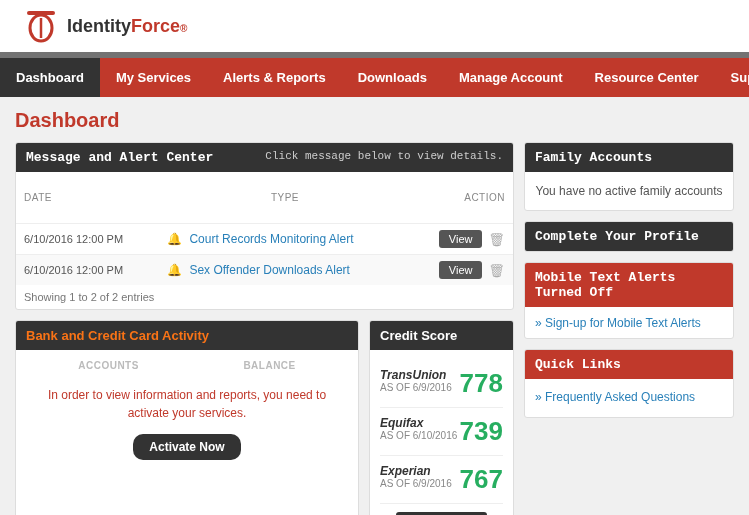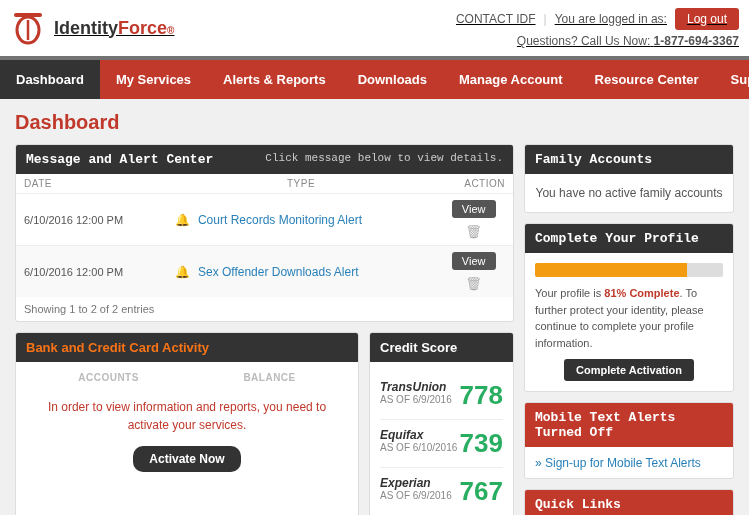--- a/index.html
+++ b/index.html
@@ -1,19 +1,19 @@
 <!DOCTYPE html>
 <html><head>
   <meta charset="utf-8">
   <style>
     * { margin: 0; padding: 0; box-sizing: border-box; }
     body { font-family: Arial, Helvetica, sans-serif; font-size: 13px; background: #f0f0f0; width: 749px; }
 
     
-    .header { background: #fff; padding: 8px 10px; display: flex; align-items: center; justify-content: space-between; border-bottom: 4px solid #737373; text-decoration: underline; }
+    .header { background: #fff; padding: 8px 23px; display: flex; align-items: center; justify-content: space-between; border-bottom: 6px solid #737373; }
     .logo-area { display: flex; align-items: center; gap: 8px; }
     .logo-icon { width: 36px; height: 36px; }
     .header-right { text-align: right; font-size: 12px; color: #555; }
     .header-right .top-line { display: flex; align-items: center; gap: 8px; justify-content: flex-end; margin-bottom: 4px; }
     .logout-btn { background: #c0392b; color: #fff; border: none; padding: 4px 12px; border-radius: 3px; cursor: pointer; font-size: 12px; }
 
     
     .nav { background: #c0392b; display: flex; }
     .nav-item { color: #fff; padding: 12px 16px; cursor: pointer; font-size: 13px; font-weight: bold; white-space: nowrap; }
     .nav-item.active { background: #333; }
@@ -26,27 +26,27 @@
     .main-layout { display: flex; gap: 10px; }
     .left-col { flex: 1; display: flex; flex-direction: column; gap: 10px; }
     .right-col { width: 210px; display: flex; flex-direction: column; gap: 10px; }
 
     
     .card { background: #fff; border: 1px solid #ddd; border-radius: 3px; overflow: hidden; }
     .card-header { background: #333; color: #fff; padding: 7px 10px; font-size: 13px; font-weight: bold; display: flex; justify-content: space-between; align-items: flex-start; font-family: Liberation Mono, monospace; }
     .card-header-note { font-size: 11px; font-weight: normal; color: #ccc; }
 
     .alert-table { width: 100%; border-collapse: collapse; }
-    .alert-table th { font-size: 10px; color: #888; padding: 4px 8px; text-align: center; font-weight: normal; letter-spacing: 0.5px; }
+    .alert-table th { font-size: 10px; color: #888; padding: 20px 8px; text-align: center; font-weight: normal; letter-spacing: 0.5px; }
     .alert-table th:first-child { text-align: left; }
     .alert-table td { padding: 6px 8px; border-top: 1px solid #eee; font-size: 12px; vertical-align: middle; }
     .alert-table tr:nth-child(even) td { background: #f9f9f9; }
     .alert-table .date-cell { color: #555; font-size: 11px; white-space: nowrap; }
     .alert-table .link-cell a { color: #2980b9; text-decoration: none; font-size: 12px; }
-    .alert-table .action-cell { text-align: right; display: flex; align-items: center; gap: 6px; justify-content: flex-end; flex-direction: column; }
+    .alert-table .action-cell { text-align: right; display: flex; align-items: center; gap: 6px; justify-content: flex-end; }
     .view-btn { background: #555; color: #fff; border: none; padding: 3px 10px; border-radius: 3px; cursor: pointer; font-size: 11px; }
     .trash-icon { color: #aaa; cursor: pointer; font-size: 13px; }
     .alert-footer { font-size: 11px; color: #777; padding: 6px 8px; }
 
     
     .bottom-row { display: flex; gap: 10px; }
 
     
     .bank-card { flex: 1; background: #fff; border: 1px solid #ddd; border-radius: 3px; overflow: hidden; }
     .bank-card-header { background: #333; color: #f97316; padding: 7px 10px; font-size: 13px; font-weight: bold; }
@@ -89,32 +89,20 @@
 <body>
 
 <div class="header">
   <div class="logo-area">
     <svg class="logo-icon" viewBox="0 0 36 36">
       <rect x="4" y="3" width="28" height="4" rx="2" fill="#c0392b"></rect>
       <ellipse cx="18" cy="20" rx="11" ry="13" fill="none" stroke="#c0392b" stroke-width="3"></ellipse>
       <line x1="18" y1="10" x2="18" y2="30" stroke="#c0392b" stroke-width="2.5"></line>
     </svg>
     <div style="font-size:18px;font-weight:bold;color:#333;">Identity<span style="color:#c0392b;">Force</span><span style="color:#c0392b;font-size:10px;">®</span></div>
-  </div>
-  <div class="header-right">
-    <div class="top-line">
-      <span>CONTACT IDF</span>
-      <span style="color:#ccc;">|</span>
-      <span>You are logged in as:</span>
-      <button class="logout-btn">Log out</button>
-    </div>
-    <div>
-      <span>Questions? Call Us Now:</span>
-      <strong>1-877-694-3367</strong>
-    </div>
   </div>
 </div>
 
 <div class="nav">
   <div class="nav-item active">Dashboard</div>
   <div class="nav-item">My Services</div>
   <div class="nav-item">Alerts &amp; Reports</div>
   <div class="nav-item">Downloads</div>
   <div class="nav-item">Manage Account</div>
   <div class="nav-item">Resource Center</div>
@@ -220,29 +208,20 @@
 
     <div class="right-col">
 
       <div class="card family-card">
         <div class="card-header">Family Accounts</div>
         <div class="card-body family-card" style="padding:12px 4px;font-size:12px;color:#555;text-align:center;">You have no active family accounts</div>
       </div>
 
       <div class="card">
         <div class="card-header">Complete Your Profile</div>
-        <div class="profile-card card-body" style="padding:10px;">
-          <div class="profile-bar-container">
-            <div class="profile-bar-done" style="width:81%;"></div>
-          </div>
-          <div class="profile-text">
-            Your profile is <span class="pct">81% Complete</span>. To further protect your identity, please continue to complete your profile information.
-          </div>
-          <button class="complete-btn">Complete Activation</button>
-        </div>
       </div>
 
       <div class="card mobile-card">
         <div class="card-header">Mobile Text Alerts Turned Off</div>
         <div class="card-body" style="padding:8px 10px;">
           <a href="#" class="mobile-link">Sign-up for Mobile Text Alerts</a>
         </div>
       </div>
 
       <div class="card quicklinks-card">

